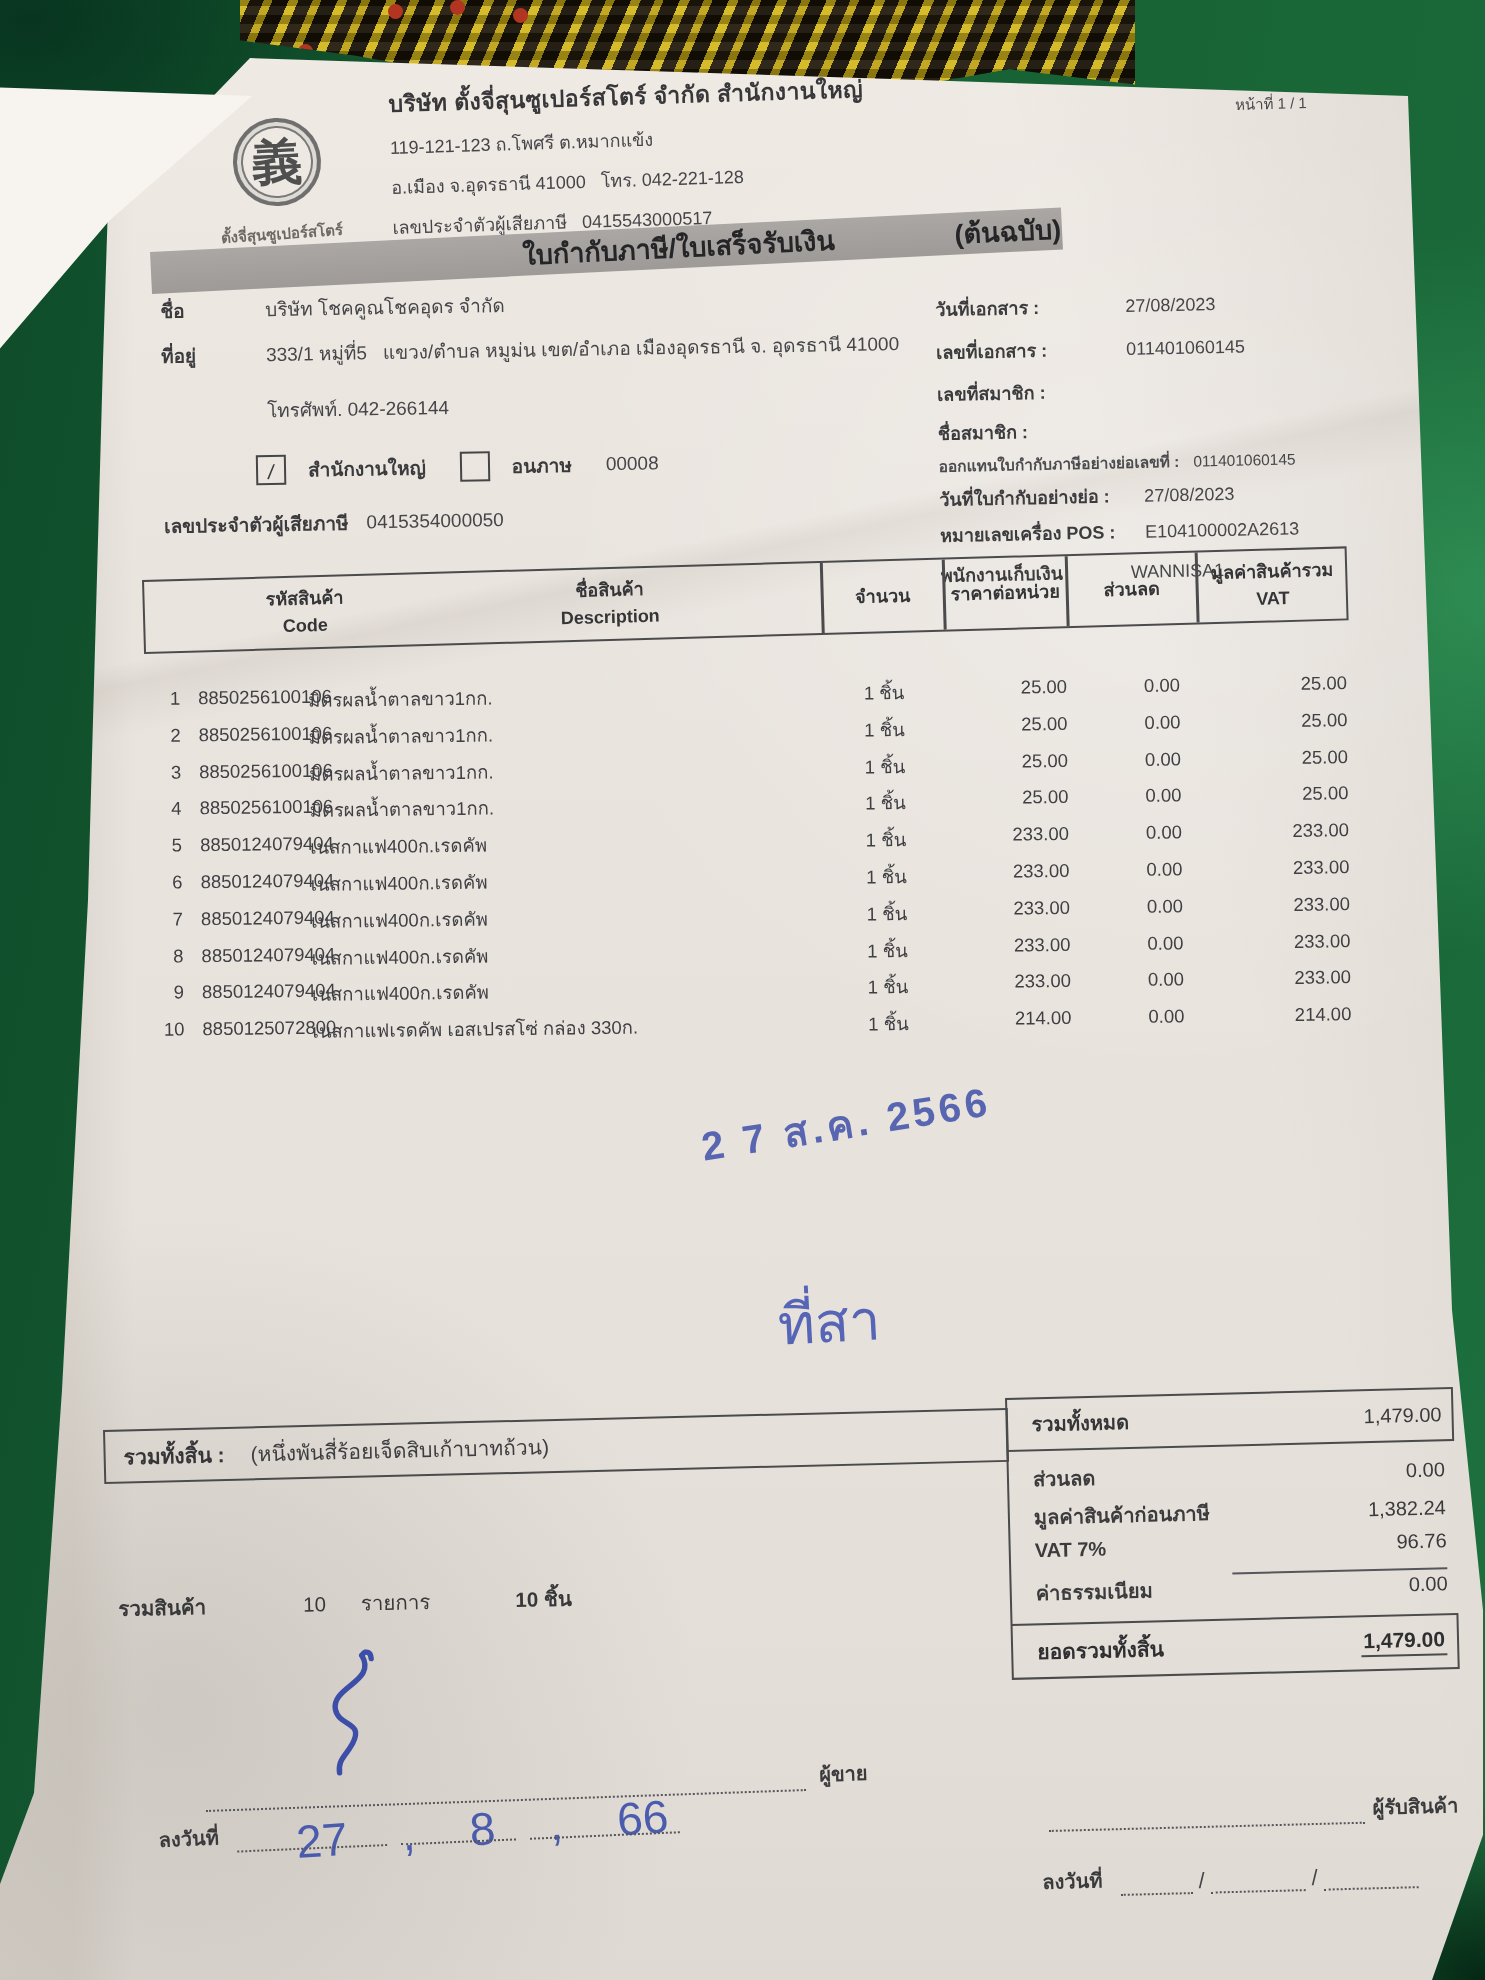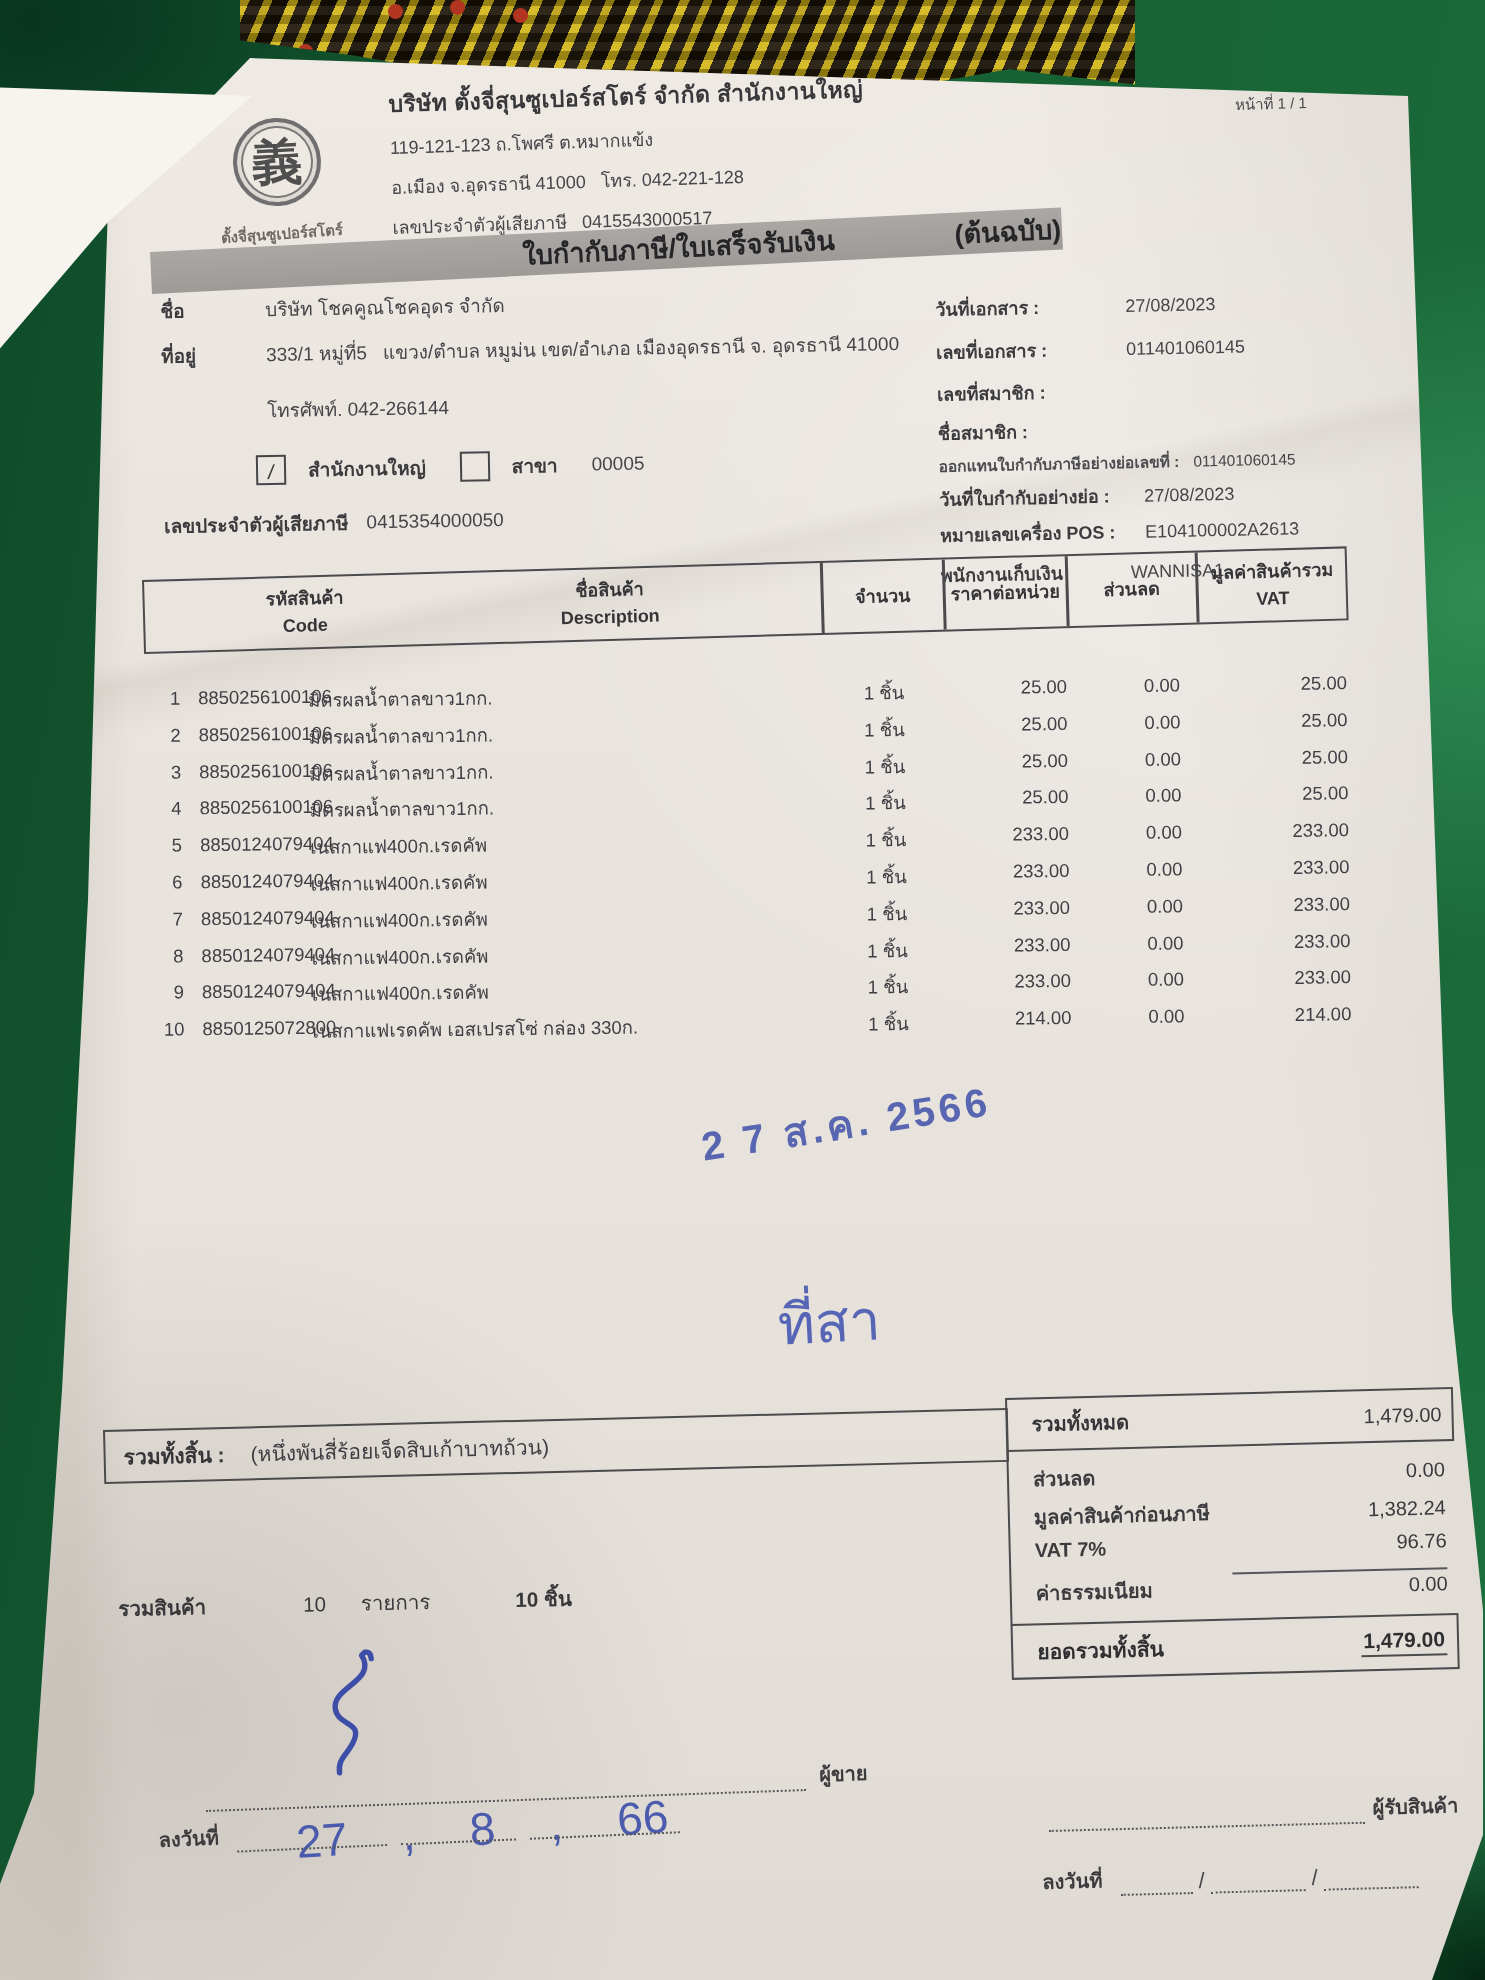--- a/index.html
+++ b/index.html
@@ -177,22 +177,22 @@
       <div class="crow phone">
         <span class="lbl"></span>
         <span class="val">โทรศัพท์. 042-266144</span>
       </div>
       <div class="crow cbrow">
         <span class="cbox">
             <span>/</span>
           </span>
         <span class="cblabel">สำนักงานใหญ่</span>
         <span class="cbox" style="margin-left:34px;"></span>
-        <span class="cblabel">สาขา</span>
-        <span class="val" style="margin-left:34px;">00005</span>
+        <span class="cblabel">อนภาษ</span>
+        <span class="val" style="margin-left:34px;">00008</span>
       </div>
       <div class="crow taxrow">
         <span class="lbl" style="flex-basis:auto;">เลขประจำตัวผู้เสียภาษี</span>
         <span class="val" style="margin-left:18px;">0415354000050</span>
       </div>
     </div>
 
     <div class="docinfo">
       <div class="drow">
           <span class="lbl">วันที่เอกสาร :</span>

